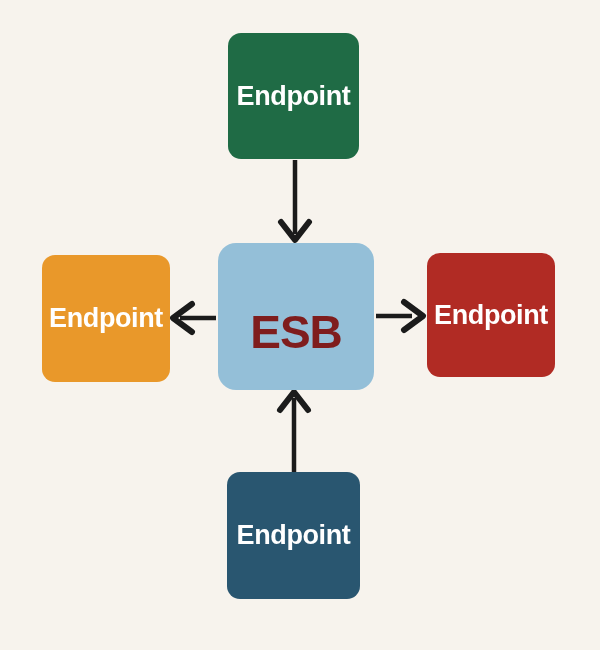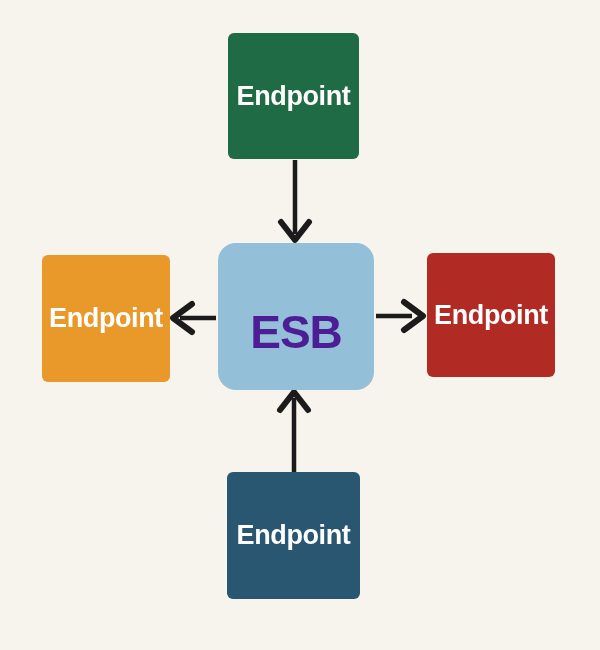--- a/index.html
+++ b/index.html
@@ -7,21 +7,21 @@
     position:relative;
     width:600px;height:650px;
     overflow:hidden;
     font-family:"Liberation Sans", sans-serif;
   }
   .arrow-layer{position:absolute;left:0;top:0;width:600px;height:650px;}
   .arrow-layer line, .arrow-layer polyline{fill:none;}
   .node{
     position:absolute;
     display:flex;align-items:center;justify-content:center;
-    border-radius:6px;
+    border-radius:13px;
   }
   .node .label{
     font-weight:700;
     font-size:27px;
     letter-spacing:-0.4px;
   }
   .n-top{left:228px;top:33px;width:131px;height:126px;}
   .n-left{left:42px;top:255px;width:128px;height:127px;}
   .n-right{left:427px;top:253px;width:128px;height:124px;}
   .n-bottom{left:227px;top:472px;width:133px;height:127px;}
@@ -58,21 +58,21 @@
 
   <div class="node n-top" style="background: rgb(31, 107, 69);">
     <span class="label" style="color: rgb(255, 255, 255);">Endpoint</span>
   </div>
 
   <div class="node n-left" style="background: rgb(233, 152, 42);">
     <span class="label" style="color: rgb(255, 255, 255);">Endpoint</span>
   </div>
 
   <div class="node esb" style="background: rgb(148, 191, 216);">
-    <span class="label" style="color: #4c1d95; margin-top: 30px;">ESB</span>
+    <span class="label" style="color: #7f1d1d; margin-top: 30px;">ESB</span>
   </div>
 
   <div class="node n-right" style="background: rgb(177, 43, 36);">
     <span class="label" style="color: rgb(255, 255, 255);">Endpoint</span>
   </div>
 
   <div class="node n-bottom" style="background: rgb(41, 86, 112);">
     <span class="label" style="color: rgb(255, 255, 255);">Endpoint</span>
   </div>
 

